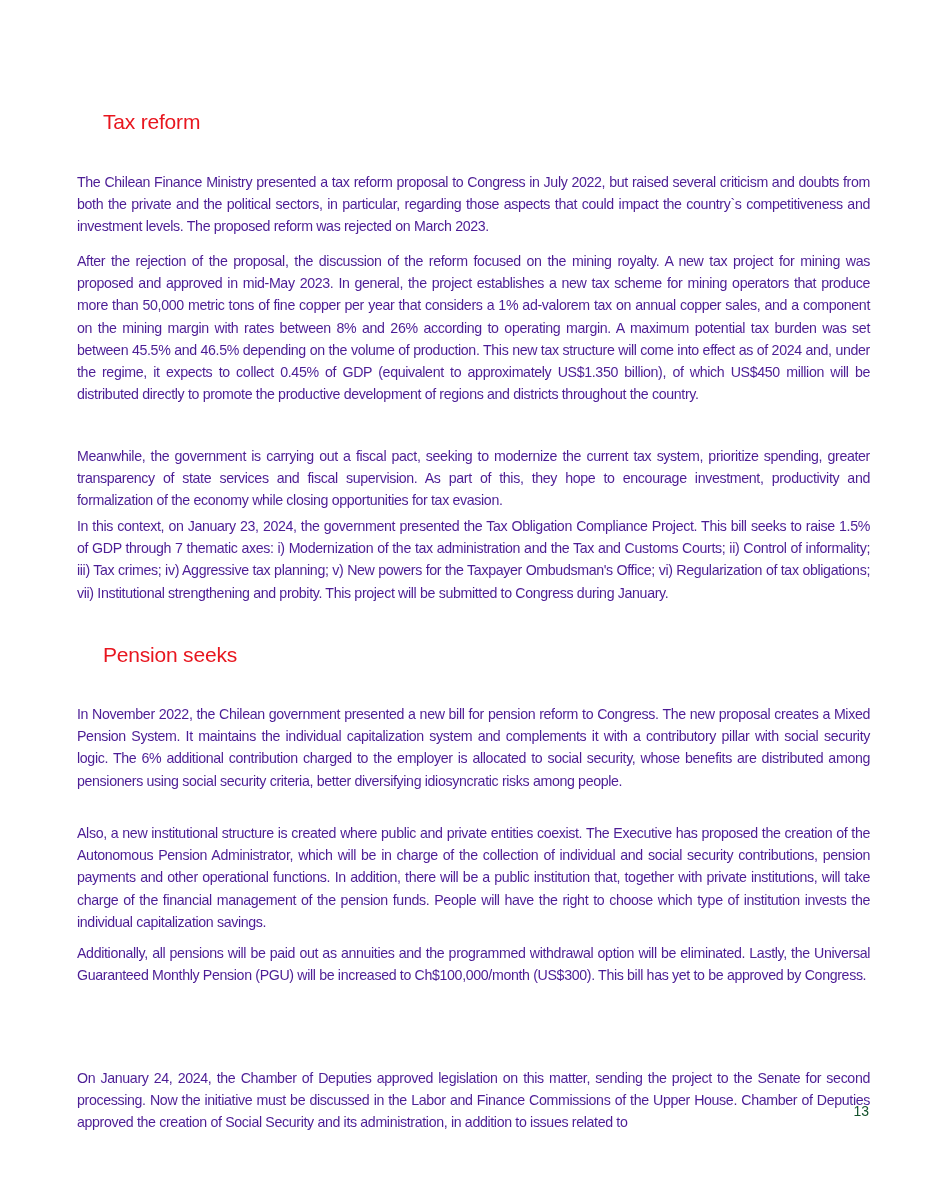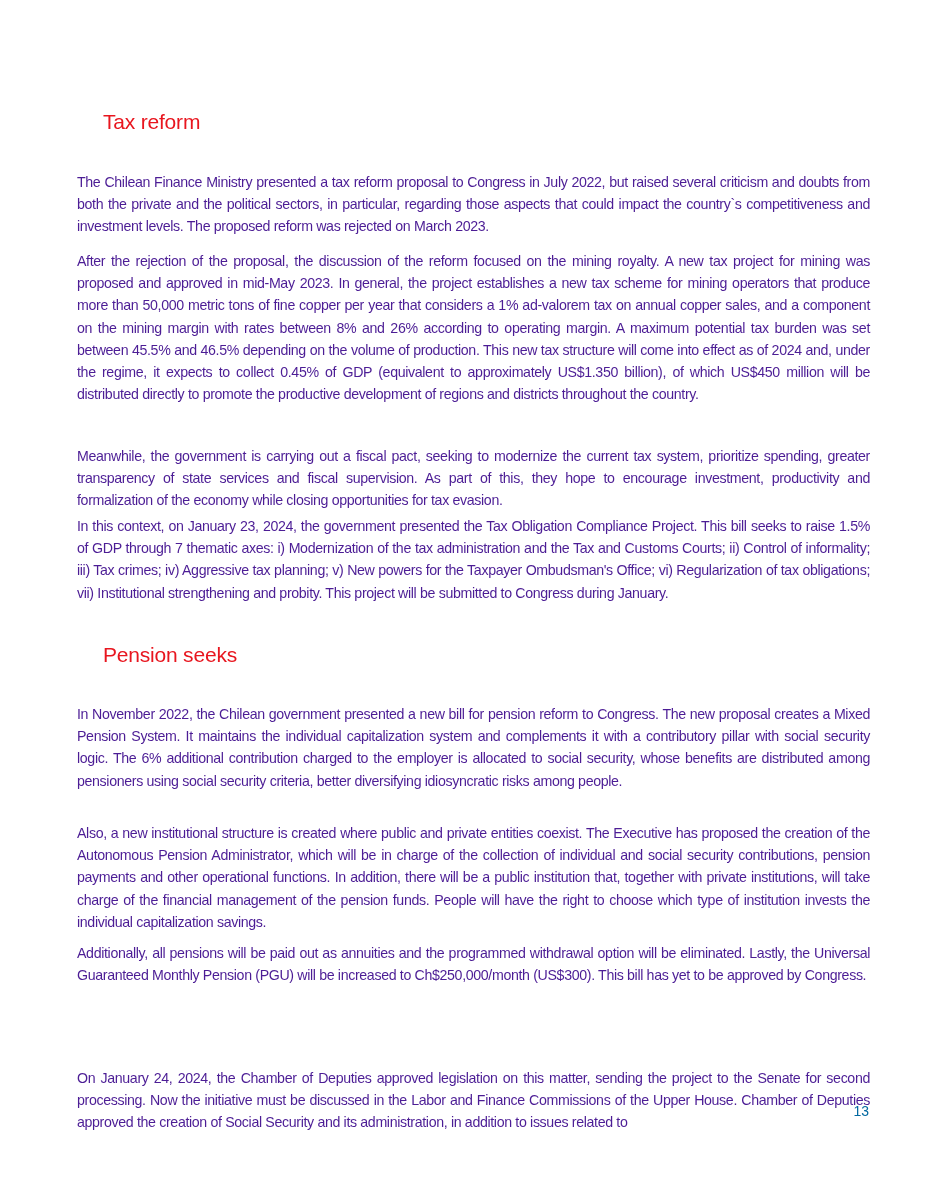--- a/index.html
+++ b/index.html
@@ -39,38 +39,38 @@
       text-align: justify;
       color: #4c1d95;
       font-size: 14.2px;
       line-height: 22.2px;
       letter-spacing: -0.35px;
     }
     .page-number {
       position: absolute;
       right: 58px;
       top: 1103px;
-      color: #0369a1;
+      color: #14532d;
       font-size: 14px;
     }
   </style>
 </head>
 <body>
 
 <div class="page">
 
   <h2 class="heading" style="top:110px;">Tax reform</h2>
 
   <p class="para" style="top:171px;">The Chilean Finance Ministry presented a tax reform proposal to Congress in July 2022, but raised several criticism and doubts from both the private and the political sectors, in particular, regarding those aspects that could impact the country`s competitiveness and investment levels. The proposed reform was rejected on March 2023.</p>
   <p class="para" style="top:250px;">After the rejection of the proposal, the discussion of the reform focused on the mining royalty. A new tax project for mining was proposed and approved in mid-May 2023. In general, the project establishes a new tax scheme for mining operators that produce more than 50,000 metric tons of fine copper per year that considers a 1% ad-valorem tax on annual copper sales, and a component on the mining margin with rates between 8% and 26% according to operating margin. A maximum potential tax burden was set between 45.5% and 46.5% depending on the volume of production. This new tax structure will come into effect as of 2024 and, under the regime, it expects to collect 0.45% of GDP (equivalent to approximately US$1.350 billion), of which US$450 million will be distributed directly to promote the productive development of regions and districts throughout the country.</p>
   <p class="para" style="top:445px;">Meanwhile, the government is carrying out a fiscal pact, seeking to modernize the current tax system, prioritize spending, greater transparency of state services and fiscal supervision. As part of this, they hope to encourage investment, productivity and formalization of the economy while closing opportunities for tax evasion.</p>
   <p class="para" style="top:515px;">In this context, on January 23, 2024, the government presented the Tax Obligation Compliance Project. This bill seeks to raise 1.5% of GDP through 7 thematic axes: i) Modernization of the tax administration and the Tax and Customs Courts; ii) Control of informality; iii) Tax crimes; iv) Aggressive tax planning; v) New powers for the Taxpayer Ombudsman's Office; vi) Regularization of tax obligations; vii) Institutional strengthening and probity. This project will be submitted to Congress during January.</p>
 
   <h2 class="heading" style="top:643px;">Pension seeks</h2>
 
   <p class="para" style="top:703px;">In November 2022, the Chilean government presented a new bill for pension reform to Congress. The new proposal creates a Mixed Pension System. It maintains the individual capitalization system and complements it with a contributory pillar with social security logic. The 6% additional contribution charged to the employer is allocated to social security, whose benefits are distributed among pensioners using social security criteria, better diversifying idiosyncratic risks among people.</p>
   <p class="para" style="top:822px;">Also, a new institutional structure is created where public and private entities coexist. The Executive has proposed the creation of the Autonomous Pension Administrator, which will be in charge of the collection of individual and social security contributions, pension payments and other operational functions. In addition, there will be a public institution that, together with private institutions, will take charge of the financial management of the pension funds. People will have the right to choose which type of institution invests the individual capitalization savings.</p>
-  <p class="para" style="top:942px;">Additionally, all pensions will be paid out as annuities and the programmed withdrawal option will be eliminated. Lastly, the Universal Guaranteed Monthly Pension (PGU) will be increased to Ch$250,000/month (US$300). This bill has yet to be approved by Congress.</p>
+  <p class="para" style="top:942px;">Additionally, all pensions will be paid out as annuities and the programmed withdrawal option will be eliminated. Lastly, the Universal Guaranteed Monthly Pension (PGU) will be increased to Ch$100,000/month (US$300). This bill has yet to be approved by Congress.</p>
   <p class="para" style="top:1022px;margin-top:45px;">On January 24, 2024, the Chamber of Deputies approved legislation on this matter, sending the project to the Senate for second processing. Now the initiative must be discussed in the Labor and Finance Commissions of the Upper House. Chamber of Deputies approved the creation of Social Security and its administration, in addition to issues related to</p>
 
   <div class="page-number">13</div>
 
 </div>
 
 </body></html>

